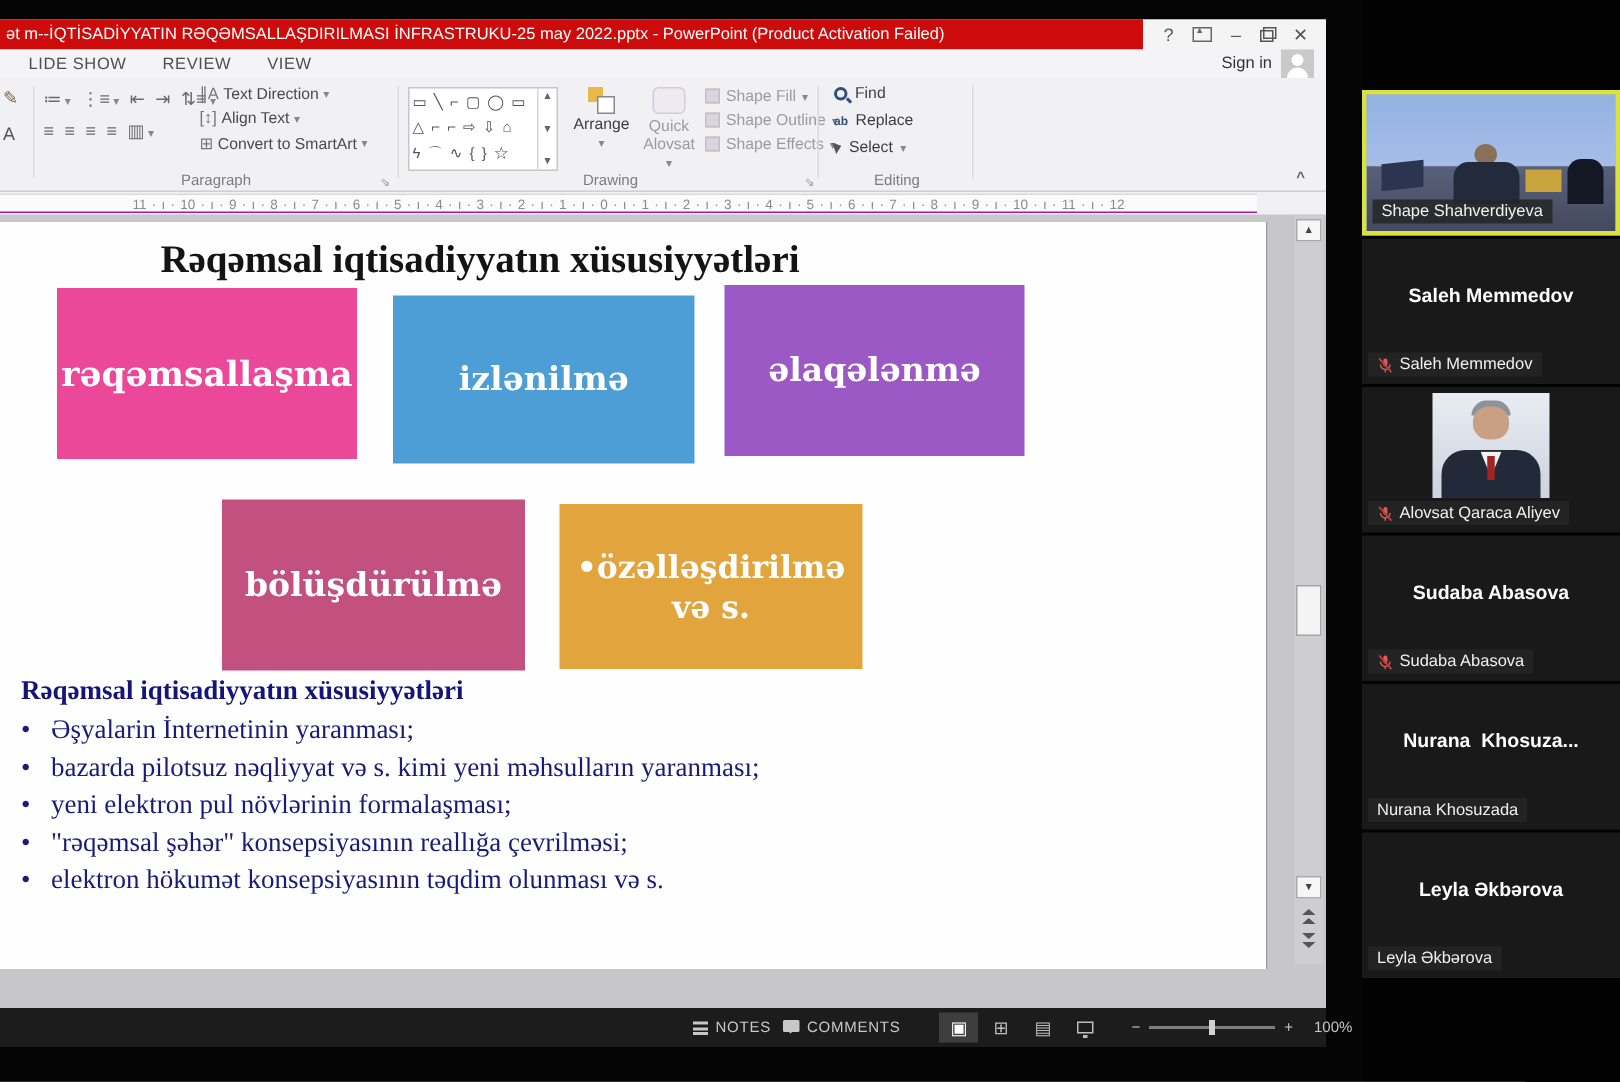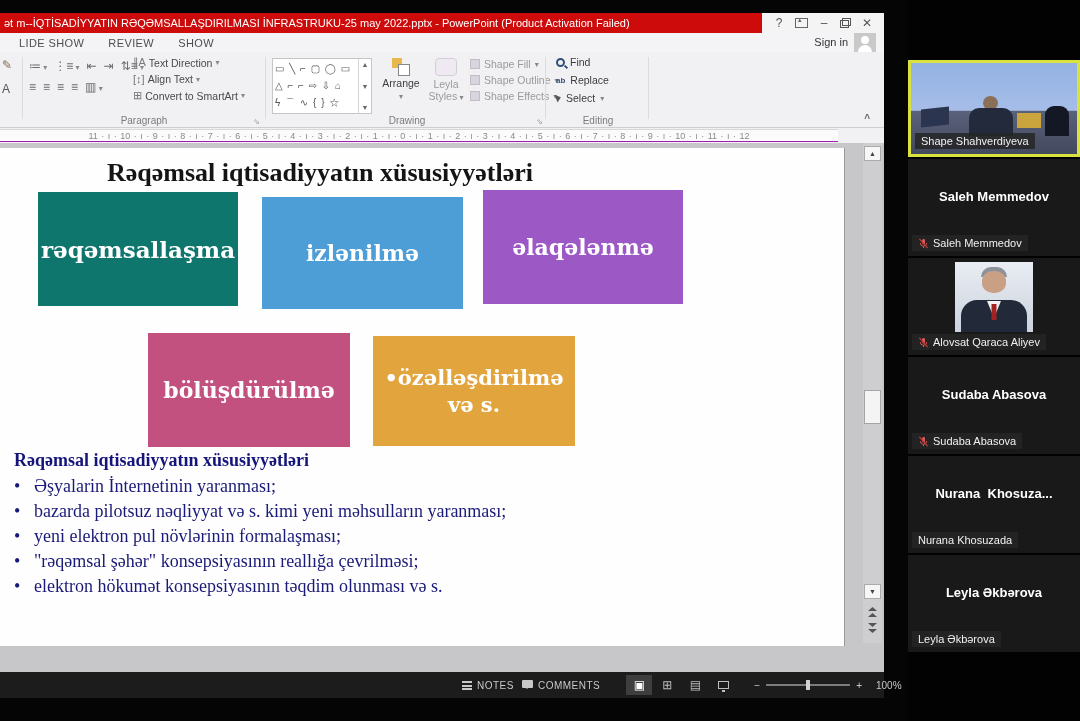--- a/index.html
+++ b/index.html
@@ -171,21 +171,21 @@
         <span class="ribbon-opts"></span>
         <span class="tb-ctrl">–</span>
         <span class="restore-ic"></span>
         <span class="tb-ctrl">✕</span>
       </div>
     </div>
 
     <div class="tabs-row">
       <span class="tab">LIDE SHOW</span>
       <span class="tab">REVIEW</span>
-      <span class="tab">SHOW</span>
+      <span class="tab">VIEW</span>
       <span class="signin">Sign in</span>
       <span class="avatar"></span>
     </div>
 
     <div class="ribbon">
       <div class="cut-icons">✎<span class="fc">A</span></div>
       <div class="vsep" style="left:22px"></div>
 
       <div class="grp-paragraph">
         <div class="pg-row pg-r1">
@@ -233,21 +233,21 @@
             <span>▼</span>
             <span>▼</span>
           </div>
         </div>
         <div class="arrange-btn">
           <div class="arrange-ic"></div>
           <span class="dd">Arrange</span>
         </div>
         <div class="quick-btn">
           <div class="quick-ic"></div>
-          <span class="dd">Leyla Styles</span>
+          <span class="dd">Quick Alovsat</span>
         </div>
         <div class="shape-opts">
           <span class="so-item dd">
               <span class="so-ic"></span>
               <span>Shape Fill</span>
             </span>
           <span class="so-item dd">
               <span class="so-ic"></span>
               <span>Shape Outline</span>
             </span>
@@ -282,21 +282,21 @@
     </div>
 
     <div class="ruler-row">
       <div class="ruler">11 · ı · 10 · ı · 9 · ı · 8 · ı · 7 · ı · 6 · ı · 5 · ı · 4 · ı · 3 · ı · 2 · ı · 1 · ı · 0 · ı · 1 · ı · 2 · ı · 3 · ı · 4 · ı · 5 · ı · 6 · ı · 7 · ı · 8 · ı · 9 · ı · 10 · ı · 11 · ı · 12</div>
     </div>
 
     <div class="canvas">
       <div class="slide">
         <div class="slide-title">Rəqəmsal iqtisadiyyatın xüsusiyyətləri</div>
 
-        <div class="sbox sbox-1" style="background: #0f766e; justify-content: center;">
+        <div class="sbox sbox-1" style="background: #ec4899; justify-content: center;">
             <span>rəqəmsallaşma</span>
           </div>
         <div class="sbox sbox-2" style="background: rgb(77, 157, 214);">
             <span>izlənilmə</span>
           </div>
         <div class="sbox sbox-3" style="background: rgb(156, 89, 198);">
             <span>əlaqələnmə</span>
           </div>
         <div class="sbox sbox-4" style="background: rgb(194, 81, 128);">
             <span>bölüşdürülmə</span>

